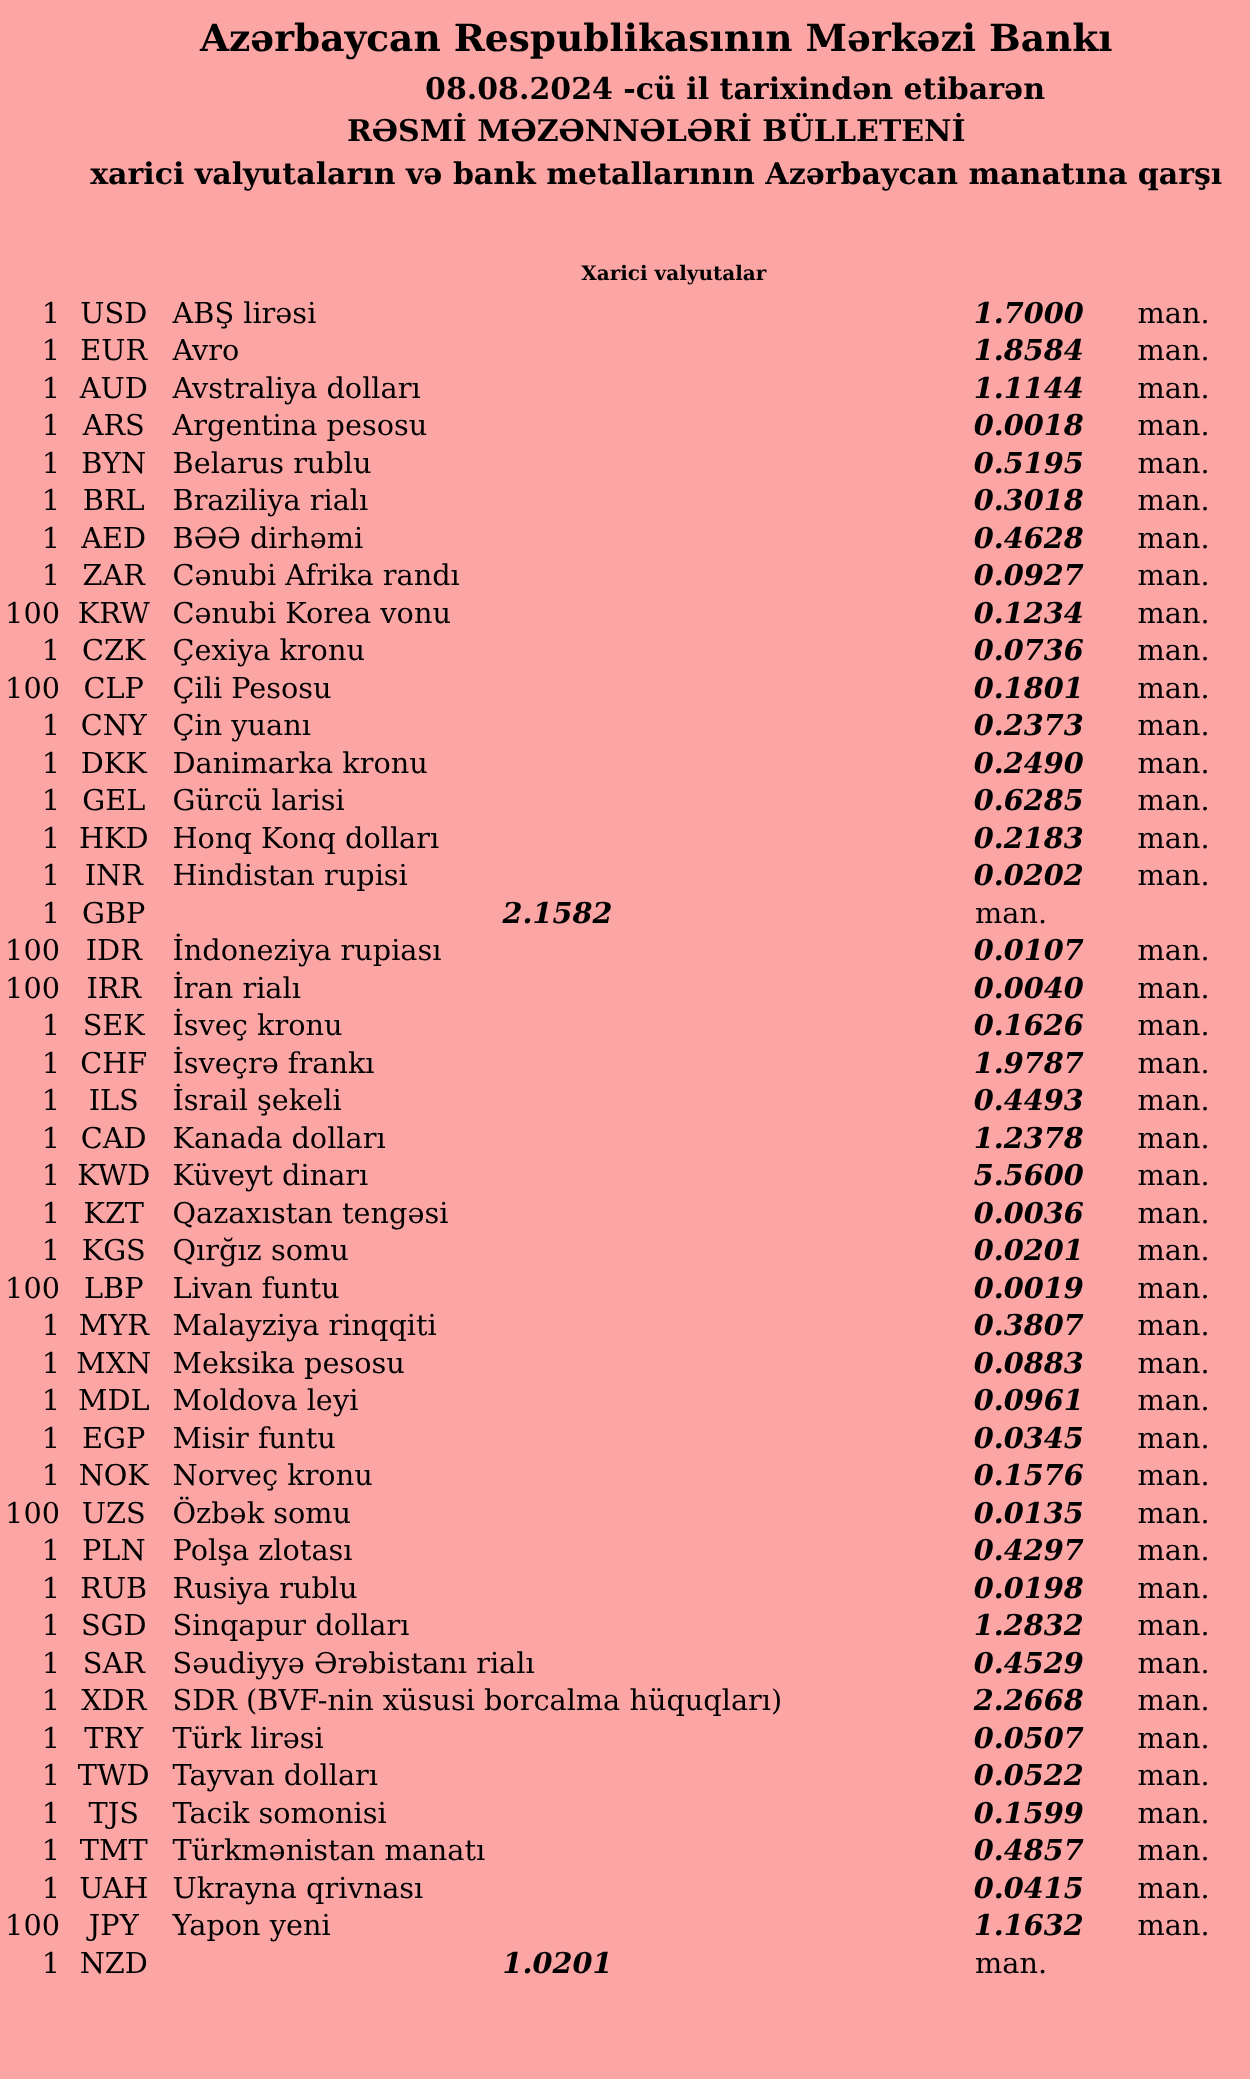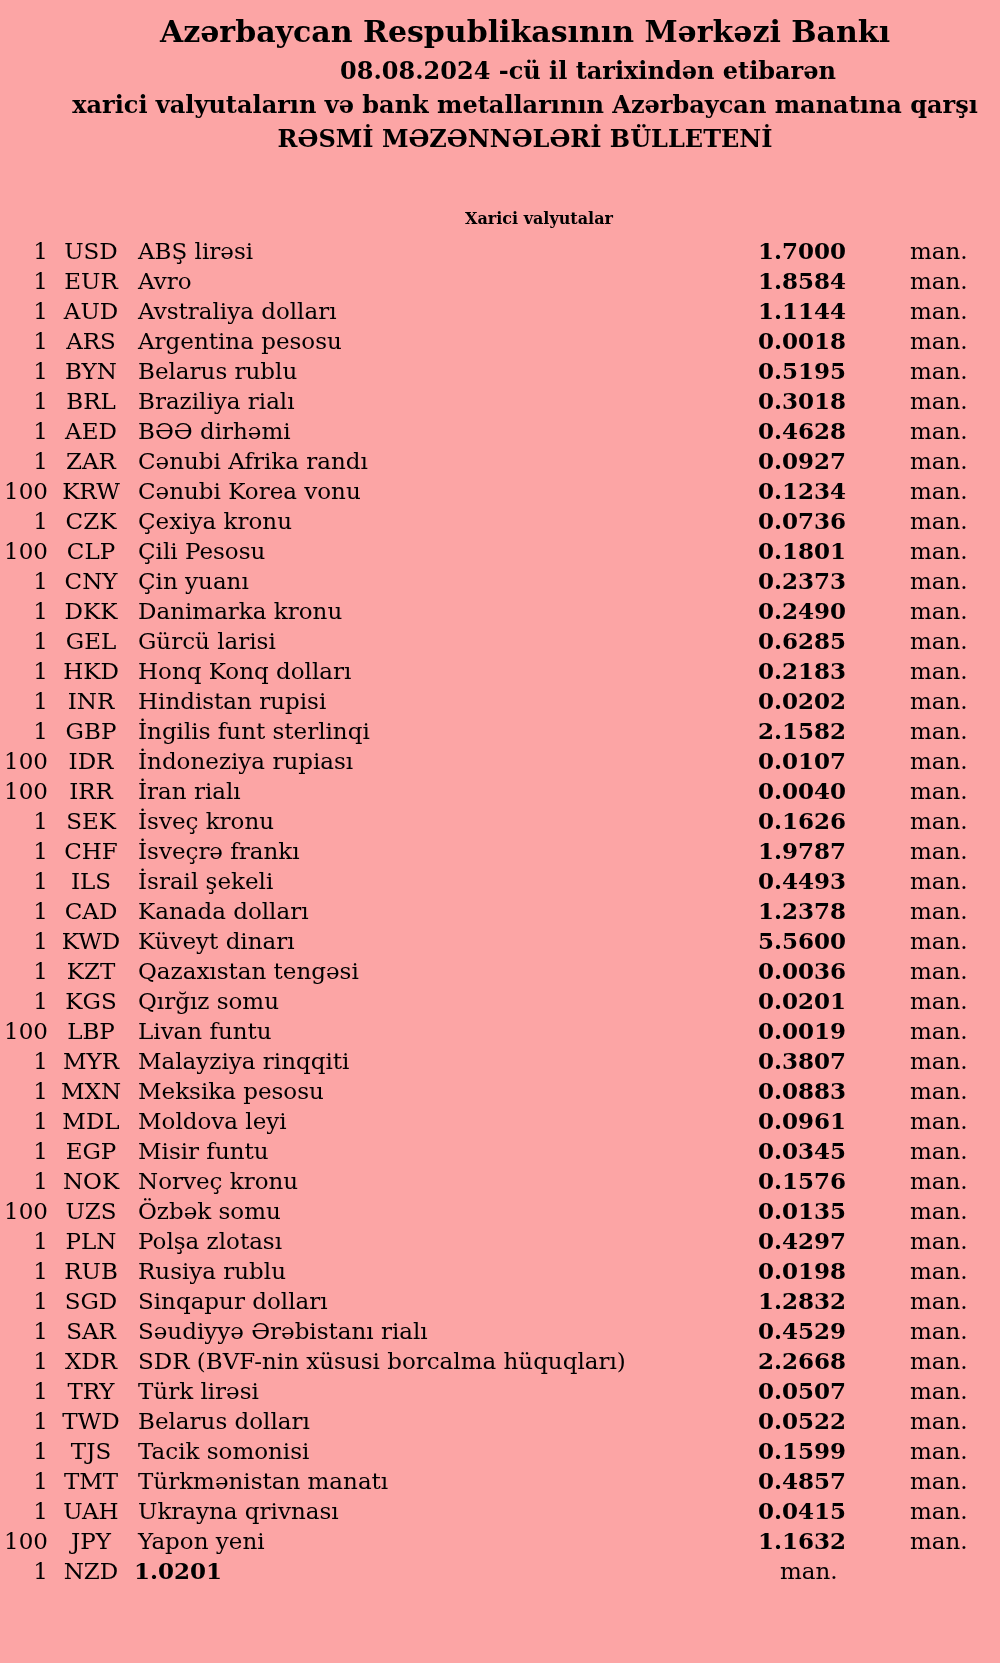--- a/index.html
+++ b/index.html
@@ -57,39 +57,40 @@
   }
   .row .code {
     text-align: center;
   }
   .row .name {
     padding-left: 4px;
     white-space: nowrap;
     overflow: hidden;
   }
   .row .rate {
-    text-align: left;
+    text-align: center;
     font-weight: bold;
+    font-style: italic;
   }
   .row .unit {
     padding-left: 22px;
   }
 </style>
 </head>
 <body>
 
 <div class="page">
 
   <div class="bank-title">Azərbaycan Respublikasının Mərkəzi Bankı</div>
 
   <div class="h2line date">08.08.2024 -cü il tarixindən etibarən</div>
 
+  <div class="h2line">RƏSMİ MƏZƏNNƏLƏRİ BÜLLETENİ</div>
+
   <div class="h2line">xarici valyutaların və bank metallarının Azərbaycan manatına qarşı</div>
-
-  <div class="h2line">RƏSMİ MƏZƏNNƏLƏRİ BÜLLETENİ</div>
 
   <div class="section-title">Xarici valyutalar</div>
 
   <div class="rates">
   <div class="row">
     <span class="qty">1</span>
     <span class="code">USD</span>
     <span class="name">ABŞ lirəsi</span>
     <span class="rate">1.7000</span>
     <span class="unit">man.</span>
@@ -211,21 +212,20 @@
     <span class="qty">1</span>
     <span class="code">INR</span>
     <span class="name">Hindistan rupisi</span>
     <span class="rate">0.0202</span>
     <span class="unit">man.</span>
   </div>
 
   <div class="row">
     <span class="qty">1</span>
     <span class="code">GBP</span>
-    <span class="name">İngilis funt sterlinqi</span>
     <span class="rate">2.1582</span>
     <span class="unit">man.</span>
   </div>
 
   <div class="row">
     <span class="qty">100</span>
     <span class="code">IDR</span>
     <span class="name">İndoneziya rupiası</span>
     <span class="rate">0.0107</span>
     <span class="unit">man.</span>
@@ -395,21 +395,21 @@
     <span class="qty">1</span>
     <span class="code">TRY</span>
     <span class="name">Türk lirəsi</span>
     <span class="rate">0.0507</span>
     <span class="unit">man.</span>
   </div>
 
   <div class="row">
     <span class="qty">1</span>
     <span class="code">TWD</span>
-    <span class="name">Belarus dolları</span>
+    <span class="name">Tayvan dolları</span>
     <span class="rate">0.0522</span>
     <span class="unit">man.</span>
   </div>
 
   <div class="row">
     <span class="qty">1</span>
     <span class="code">TJS</span>
     <span class="name">Tacik somonisi</span>
     <span class="rate">0.1599</span>
     <span class="unit">man.</span>

